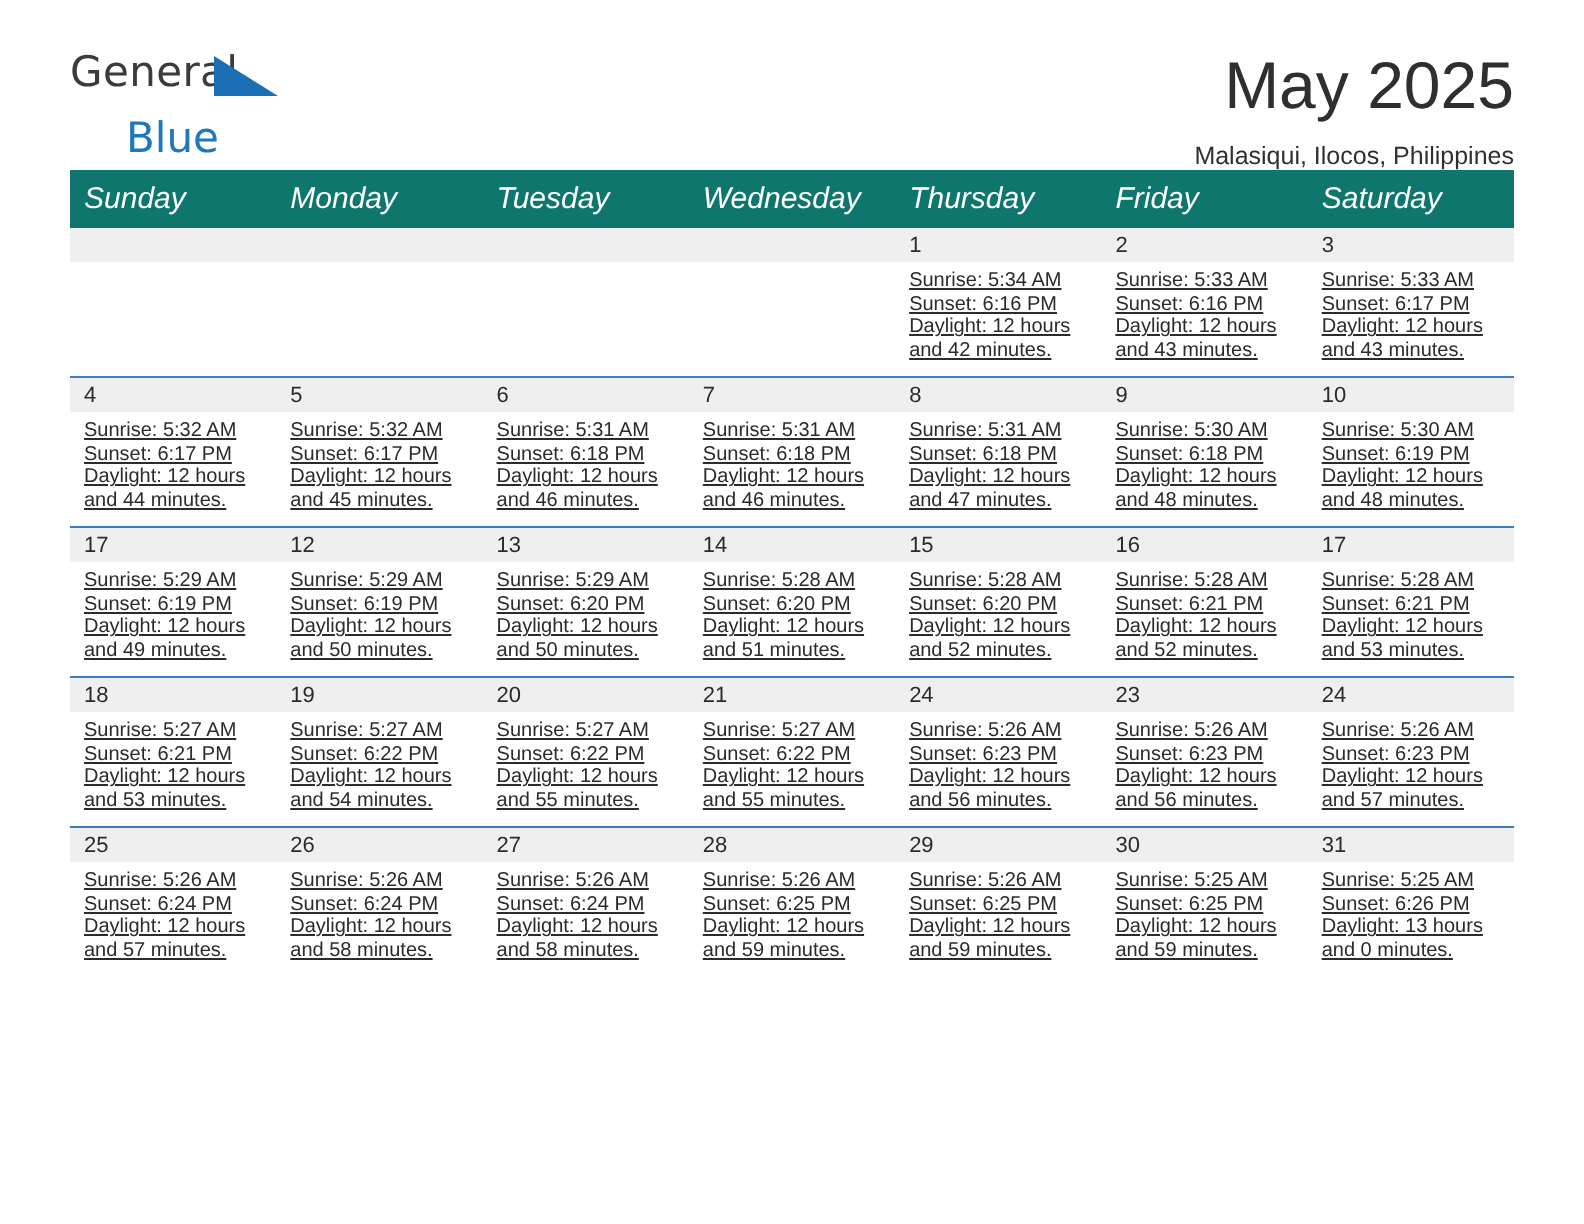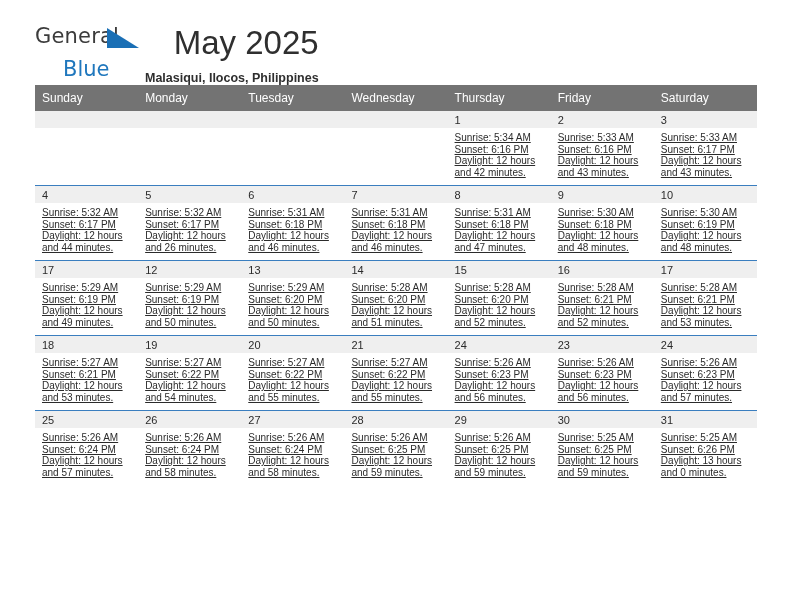--- a/index.html
+++ b/index.html
@@ -19,21 +19,21 @@
     width: 792px;
     height: 612px;
     box-sizing: border-box;
     padding: 0 35px;
   }
 
   
   .header {
     display: flex;
     align-items: flex-start;
-    justify-content: flex-start;
+    justify-content: space-between;
     padding-top: 26px;
     height: 72px;
     box-sizing: border-box;
   }
   .logo {
     position: relative;
     width: 110px;
     height: 46px;
     line-height: 1;
     user-select: none;
@@ -71,39 +71,39 @@
     font-weight: normal;
     font-family: "Liberation Sans", sans-serif;
     line-height: 1;
     margin: 0;
   }
   .cal-subtitle {
     font-size: 12.5px;
     color: #2f2f2f;
     margin-top: 13px;
     line-height: 1;
-    font-weight: bold;
   }
 
   
   .calendar {
     margin-top: 13px;
     width: 722px;
     border-collapse: collapse;
     table-layout: fixed;
   }
   .calendar th {
-    background: #737373;
+    background: #0f766e;
     color: #ffffff;
-    font-size: 12px;
+    font-size: 15px;
     font-weight: normal;
     text-align: left;
     padding: 6px 0 6px 7px;
     height: 10px;
     border: none;
+    font-style: italic;
   }
   .calendar td {
     width: 103.14px;
     height: 74px;
     vertical-align: top;
     padding: 0;
     border-top: 1.4px solid #3a7ebf;
     background: #ffffff;
   }
   .calendar tr.week-row:first-child td {
@@ -241,21 +241,21 @@
             <div>Daylight: 12 hours</div>
             <div>and 44 minutes.</div>
           </div>
         </td>
         <td>
           <div class="daynum-band">5</div>
           <div class="cell-body">
             <div>Sunrise: 5:32 AM</div>
             <div>Sunset: 6:17 PM</div>
             <div>Daylight: 12 hours</div>
-            <div>and 26 minutes.</div>
+            <div>and 45 minutes.</div>
           </div>
         </td>
         <td>
           <div class="daynum-band">6</div>
           <div class="cell-body">
             <div>Sunrise: 5:31 AM</div>
             <div>Sunset: 6:18 PM</div>
             <div>Daylight: 12 hours</div>
             <div>and 46 minutes.</div>
           </div>

